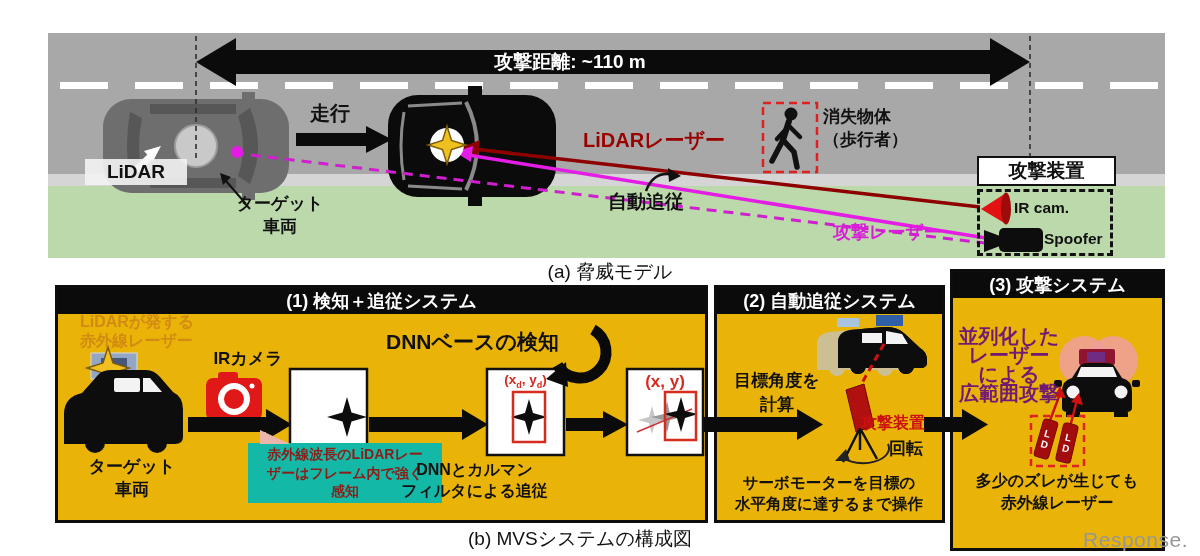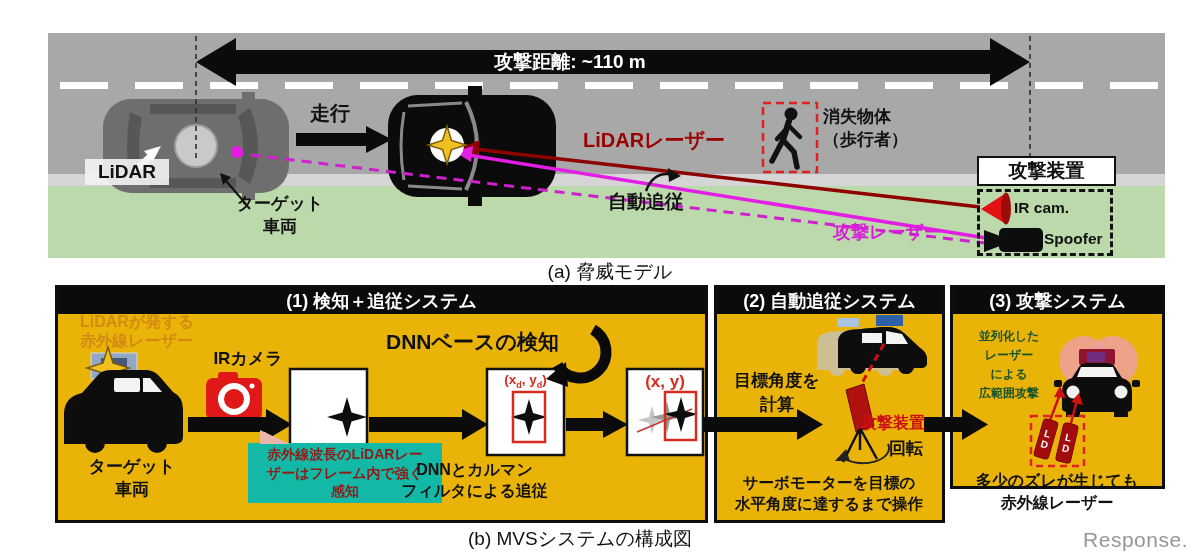--- a/index.html
+++ b/index.html
@@ -30,21 +30,21 @@
   <div class="abs" style="left:60px;top:82px;width:1100px;height:7px;z-index:0;background:repeating-linear-gradient(to right,#fff 0 48px,transparent 48px 75px);"></div>
   <div class="abs" style="left:48px;top:174px;width:1117px;height:12px;background:#d5d5d5;z-index:0;"></div>
   <div class="abs" style="left:48px;top:186px;width:1117px;height:72px;background:#bcd9ab;z-index:0;"></div>
 
   <div class="panel" style="left:55px;top:285px;width:653px;height:238px;">
     <div class="panel-header">(1) 検知＋追従システム</div>
   </div>
   <div class="panel" style="left:714px;top:285px;width:231px;height:238px;">
     <div class="panel-header">(2) 自動追従システム</div>
   </div>
-  <div class="panel" style="left:950px;top:285px;width:215px;height:204px;text-decoration:underline;">
+  <div class="panel" style="left:950px;top:269px;width:215px;height:282px;text-decoration:underline;">
     <div class="panel-header">(3) 攻撃システム</div>
   </div>
 
   <svg class="svg-layer" width="1200" height="556" viewBox="0 0 1200 556">
 
     <g>
       <rect x="232" y="50" width="762" height="24" fill="#0b0b0b"></rect>
       <polygon points="196,62 236,38 236,86" fill="#0b0b0b"></polygon>
       <polygon points="1030,62 990,38 990,86" fill="#0b0b0b"></polygon>
     </g>
@@ -242,21 +242,21 @@
       <polygon points="1060,386 1054,397 1066,398" fill="#cc1111"></polygon>
       <line x1="1070" y1="427" x2="1077" y2="400" stroke="#cc1111" stroke-width="2.5"></line>
       <polygon points="1079,393 1071,402 1083,405" fill="#cc1111"></polygon>
     </g>
     <g>
       <rect x="1031" y="416" width="53" height="50" fill="none" stroke="#e02222" stroke-width="2.5" stroke-dasharray="7,5"></rect>
     </g>
   </svg>
 
   <div class="lbl ctr" style="left:420px;top:50px;width:300px;height:24px;line-height:24px;color:#fff;font-size:19px;">攻撃距離: ~110 m</div>
-  <div class="lbl ctr whitebox-label" style="left:85px;top:159px;width:84px;height:26px;line-height:26px;font-size:19px;background:rgba(243,243,243,.9);border:none;">LiDAR</div>
+  <div class="lbl ctr whitebox-label" style="left:85px;top:159px;width:102px;height:26px;line-height:26px;font-size:19px;background:rgba(243,243,243,.9);border:none;">LiDAR</div>
   <div class="lbl ctr" style="left:215px;top:192px;width:130px;font-size:17px;line-height:23px;">
     <div>ターゲット</div>
     <div>車両</div>
   </div>
   <div class="lbl ctr" style="left:288px;top:100px;width:84px;font-size:20px;">走行</div>
   <div class="lbl" style="left:583px;top:127px;font-size:20px;color:#9b0000;">LiDARレーザー</div>
   <div class="lbl" style="left:608px;top:189px;font-size:19px;">自動追従</div>
   <div class="lbl" style="left:833px;top:220px;font-size:18px;color:#d81ed8;">攻撃レーザー</div>
   <div class="lbl" style="left:823px;top:105px;font-size:17px;line-height:23px;">
     <div>消失物体</div>
@@ -296,21 +296,21 @@
     <div>目標角度を</div>
     <div>計算</div>
   </div>
   <div class="lbl" style="left:861px;top:413px;font-size:16px;color:#cc1111;">攻撃装置</div>
   <div class="lbl" style="left:889px;top:437px;font-size:17px;">回転</div>
   <div class="lbl ctr" style="left:716px;top:472px;width:226px;font-size:15.5px;line-height:21px;">
     <div>サーボモーターを目標の</div>
     <div>水平角度に達するまで操作</div>
   </div>
 
-  <div class="lbl ctr" style="left:957px;top:327px;width:104px;font-size:12px;line-height:19px;color:#14532d;">
+  <div class="lbl ctr" style="left:957px;top:327px;width:104px;font-size:20px;line-height:19px;color:#701a75;">
     <div>並列化した</div>
     <div>レーザー</div>
     <div>による</div>
     <div>広範囲攻撃</div>
   </div>
   <div class="ld" style="left:1038px;top:419px;transform:rotate(16deg);">
     <span>L</span>
     <span>D</span>
   </div>
   <div class="ld" style="left:1059px;top:423px;transform:rotate(13deg);">

